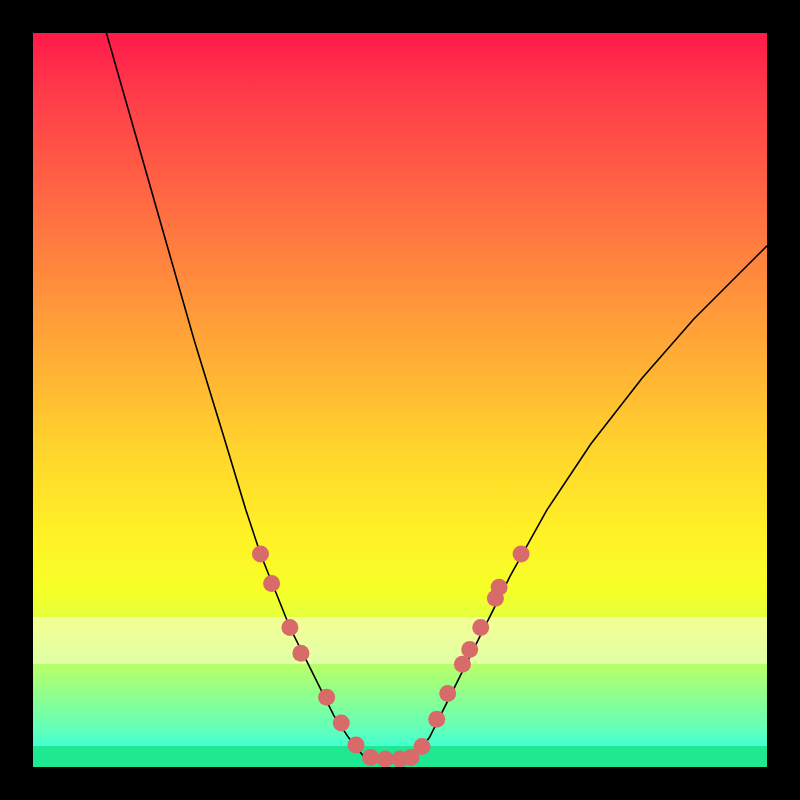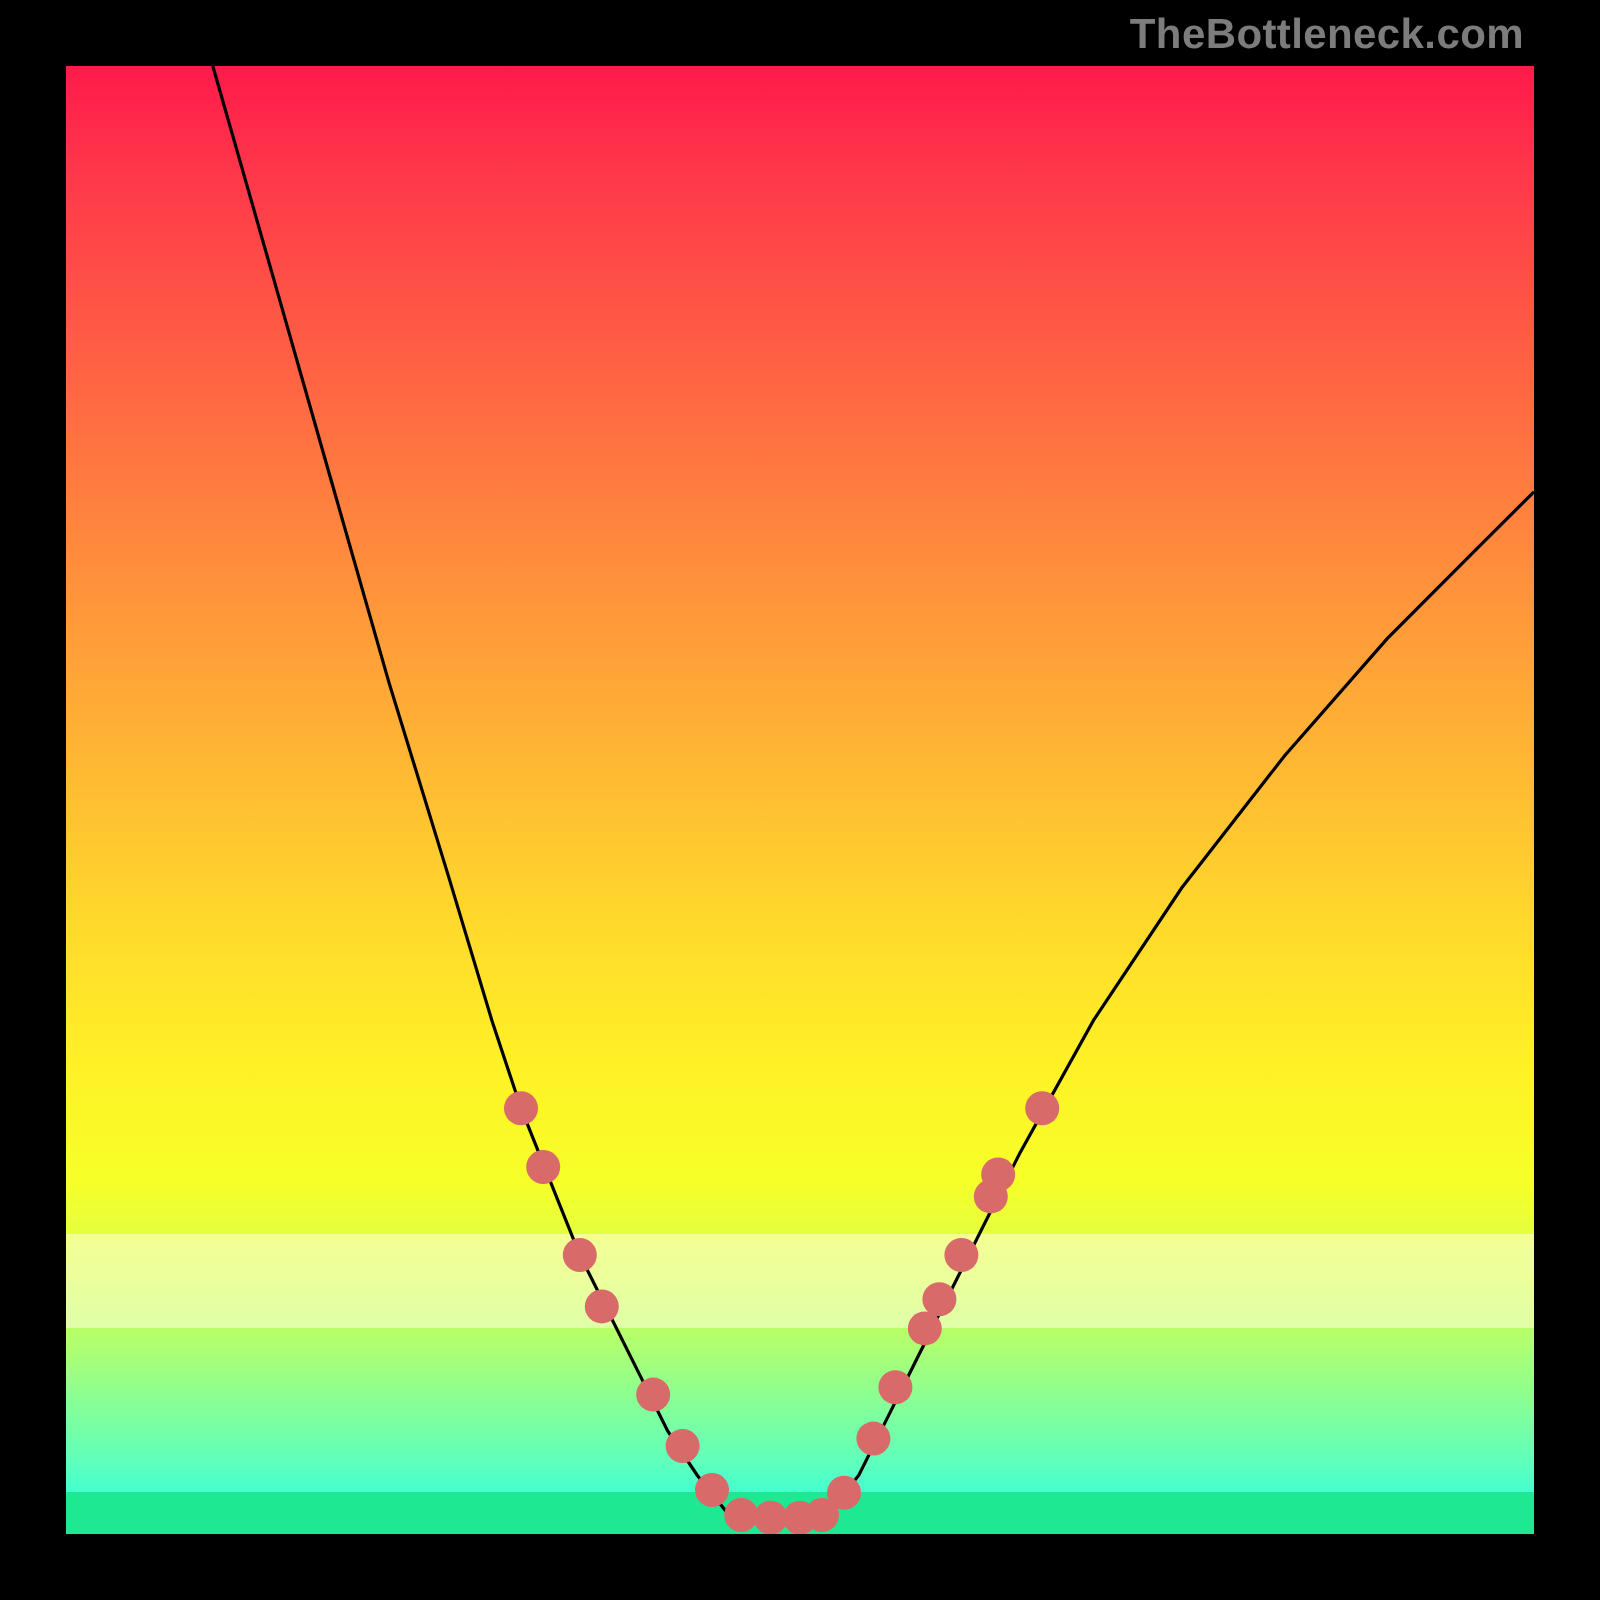--- a/index.html
+++ b/index.html
@@ -117,14 +117,13 @@
           <circle cx="414.7" cy="660.6" r="8.5" class="dot"></circle>
           <circle cx="429.4" cy="631.2" r="8.5" class="dot"></circle>
           <circle cx="436.7" cy="616.6" r="8.5" class="dot"></circle>
           <circle cx="447.7" cy="594.5" r="8.5" class="dot"></circle>
           <circle cx="462.4" cy="565.2" r="8.5" class="dot"></circle>
           <circle cx="466.1" cy="554.2" r="8.5" class="dot"></circle>
           <circle cx="488.1" cy="521.1" r="8.5" class="dot"></circle>
         </g>
     </svg>
   </div>
-  <div class="watermark">TheBottleneck.com</div>
 </div>
 
 </body></html>

